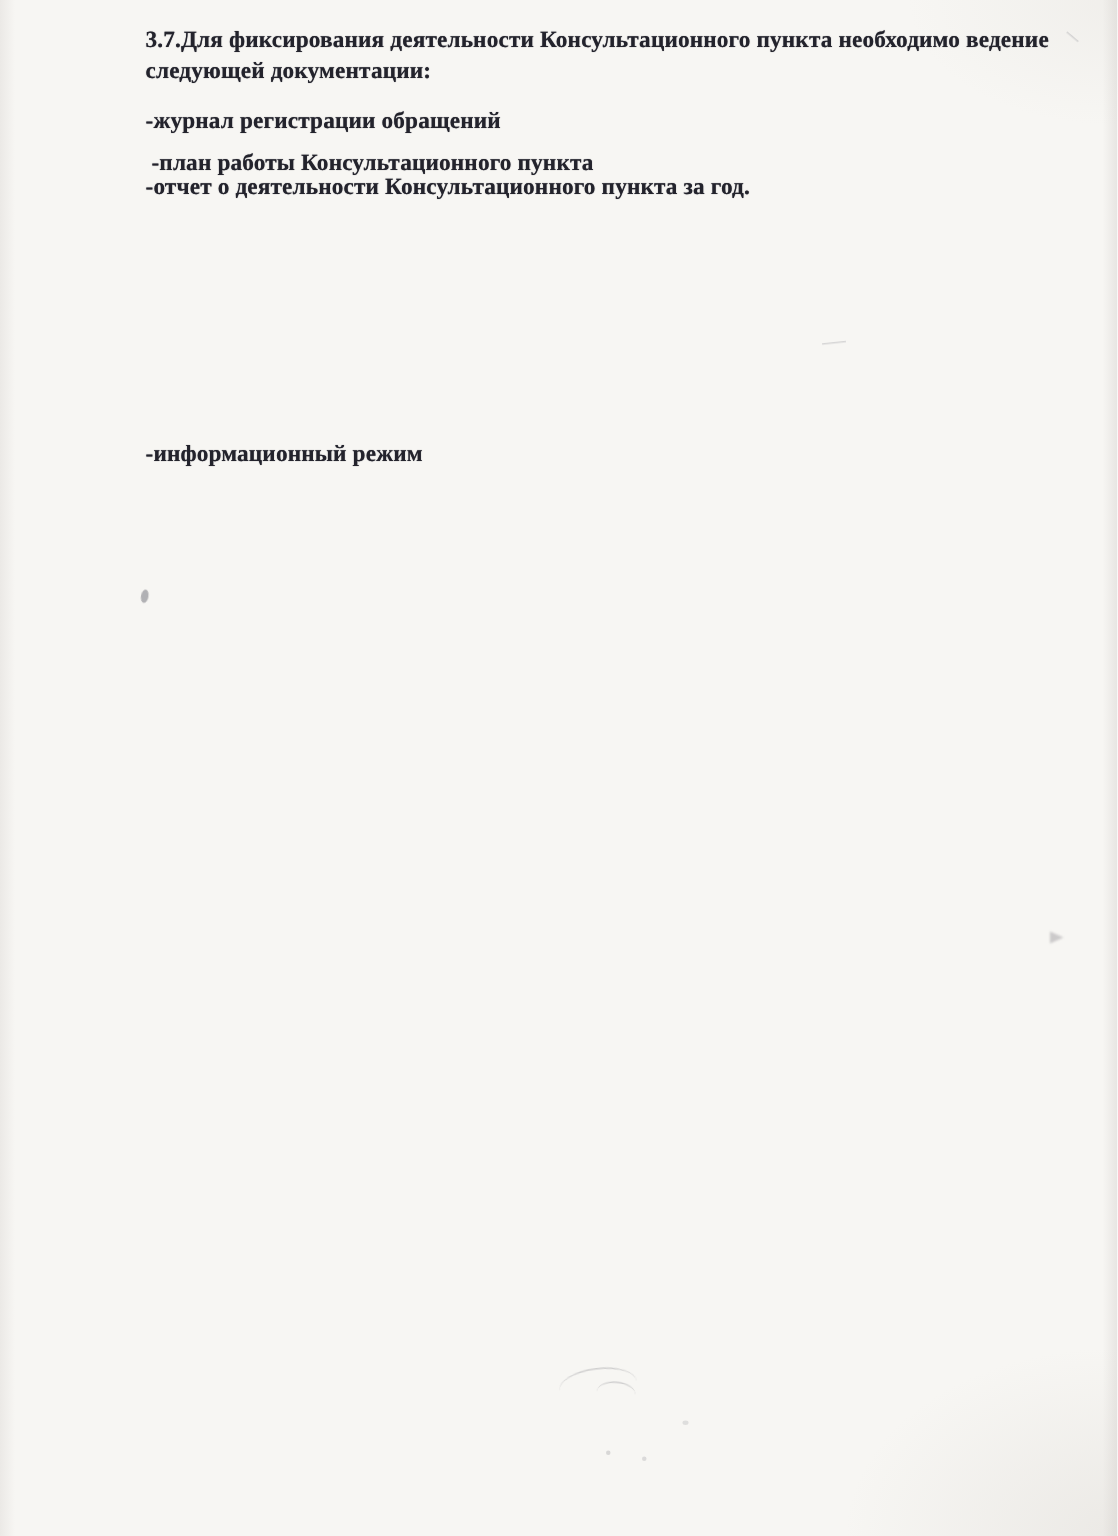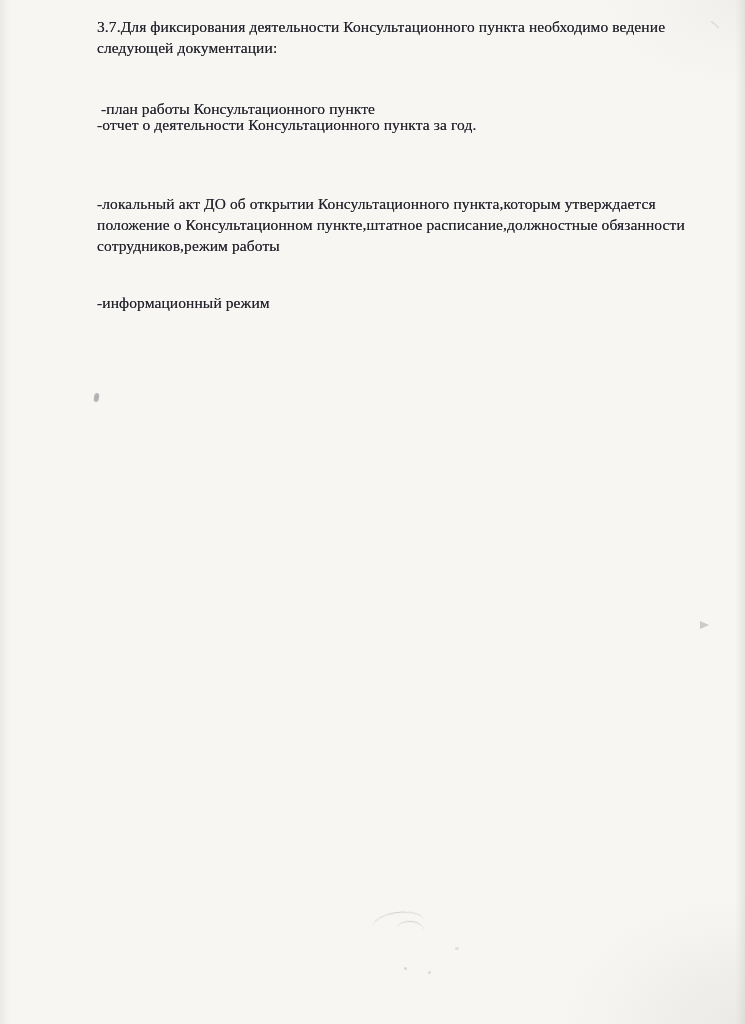--- a/index.html
+++ b/index.html
@@ -13,20 +13,21 @@
     width:745px;height:1024px;overflow:hidden;
     font-family:"Liberation Serif","DejaVu Serif",serif;
     background:#fff;
   }
   .page{
     position:relative;width:745px;height:1024px;
     background:
       radial-gradient(260px 180px at 100% 100%, rgba(205,200,194,0.28), rgba(205,200,194,0) 70%),
       radial-gradient(200px 120px at 100% 0%, rgba(210,206,200,0.18), rgba(210,206,200,0) 70%),
       linear-gradient(90deg, var(--paper-edge) 0px, var(--paper) 10px, var(--paper) 735px, #e7e5e2 745px);
+    font-weight: bold;
   }
   .para{
     position:absolute;left:97px;width:620px;
     font-size:15.5px;line-height:21px;letter-spacing:0.1px;
     color:var(--ink);
     text-shadow:0 0 0.6px rgba(35,35,46,0.75);
     white-space:pre-wrap;
   }
   
   .speck-dot{
@@ -53,25 +54,23 @@
     filter:blur(0.4px);
   }
 </style>
 </head>
 <body>
 
 <div class="page">
 
   <div class="para" style="top:16px">3.7.Для фиксирования деятельности Консультационного пункта необходимо ведение
 следующей документации:</div>
-  <div class="para" style="top:98px"> -план работы Консультационного пункте</div>
+  <div class="para" style="top:70px">-журнал регистрации обращений</div>
+  <div class="para" style="top:98px"> -план работы Консультационного пункта</div>
   <div class="para" style="top:114px">-отчет о деятельности Консультационного пункта за год.</div>
-  <div class="para" style="top:193px">-локальный акт ДО об открытии Консультационного пункта,которым утверждается
-положение о Консультационном пункте,штатное расписание,должностные обязанности
-сотрудников,режим работы</div>
   <div class="para" style="top:292px">-информационный режим</div>
 
   <div class="speck-dot" style="left:94px;top:393px;width:5px;height:9px;transform:rotate(10deg)"></div>
   <div class="smudge-chevron" style="left:700px;top:621px"></div>
   <div class="faint-tick" style="left:548px;top:228px;width:16px;transform:rotate(-6deg)"></div>
   <div class="faint-tick" style="left:710px;top:24px;width:10px;transform:rotate(40deg)"></div>
   <div class="pencil-arc" style="left:372px;top:912px;width:52px;height:12px;transform:rotate(-7deg)"></div>
   <div class="pencil-arc" style="left:398px;top:921px;width:26px;height:8px;transform:rotate(5deg)"></div>
   <div class="speck-dot" style="left:404px;top:967px;width:3px;height:3px;opacity:.45"></div>
   <div class="speck-dot" style="left:428px;top:971px;width:3px;height:3px;opacity:.4"></div>

